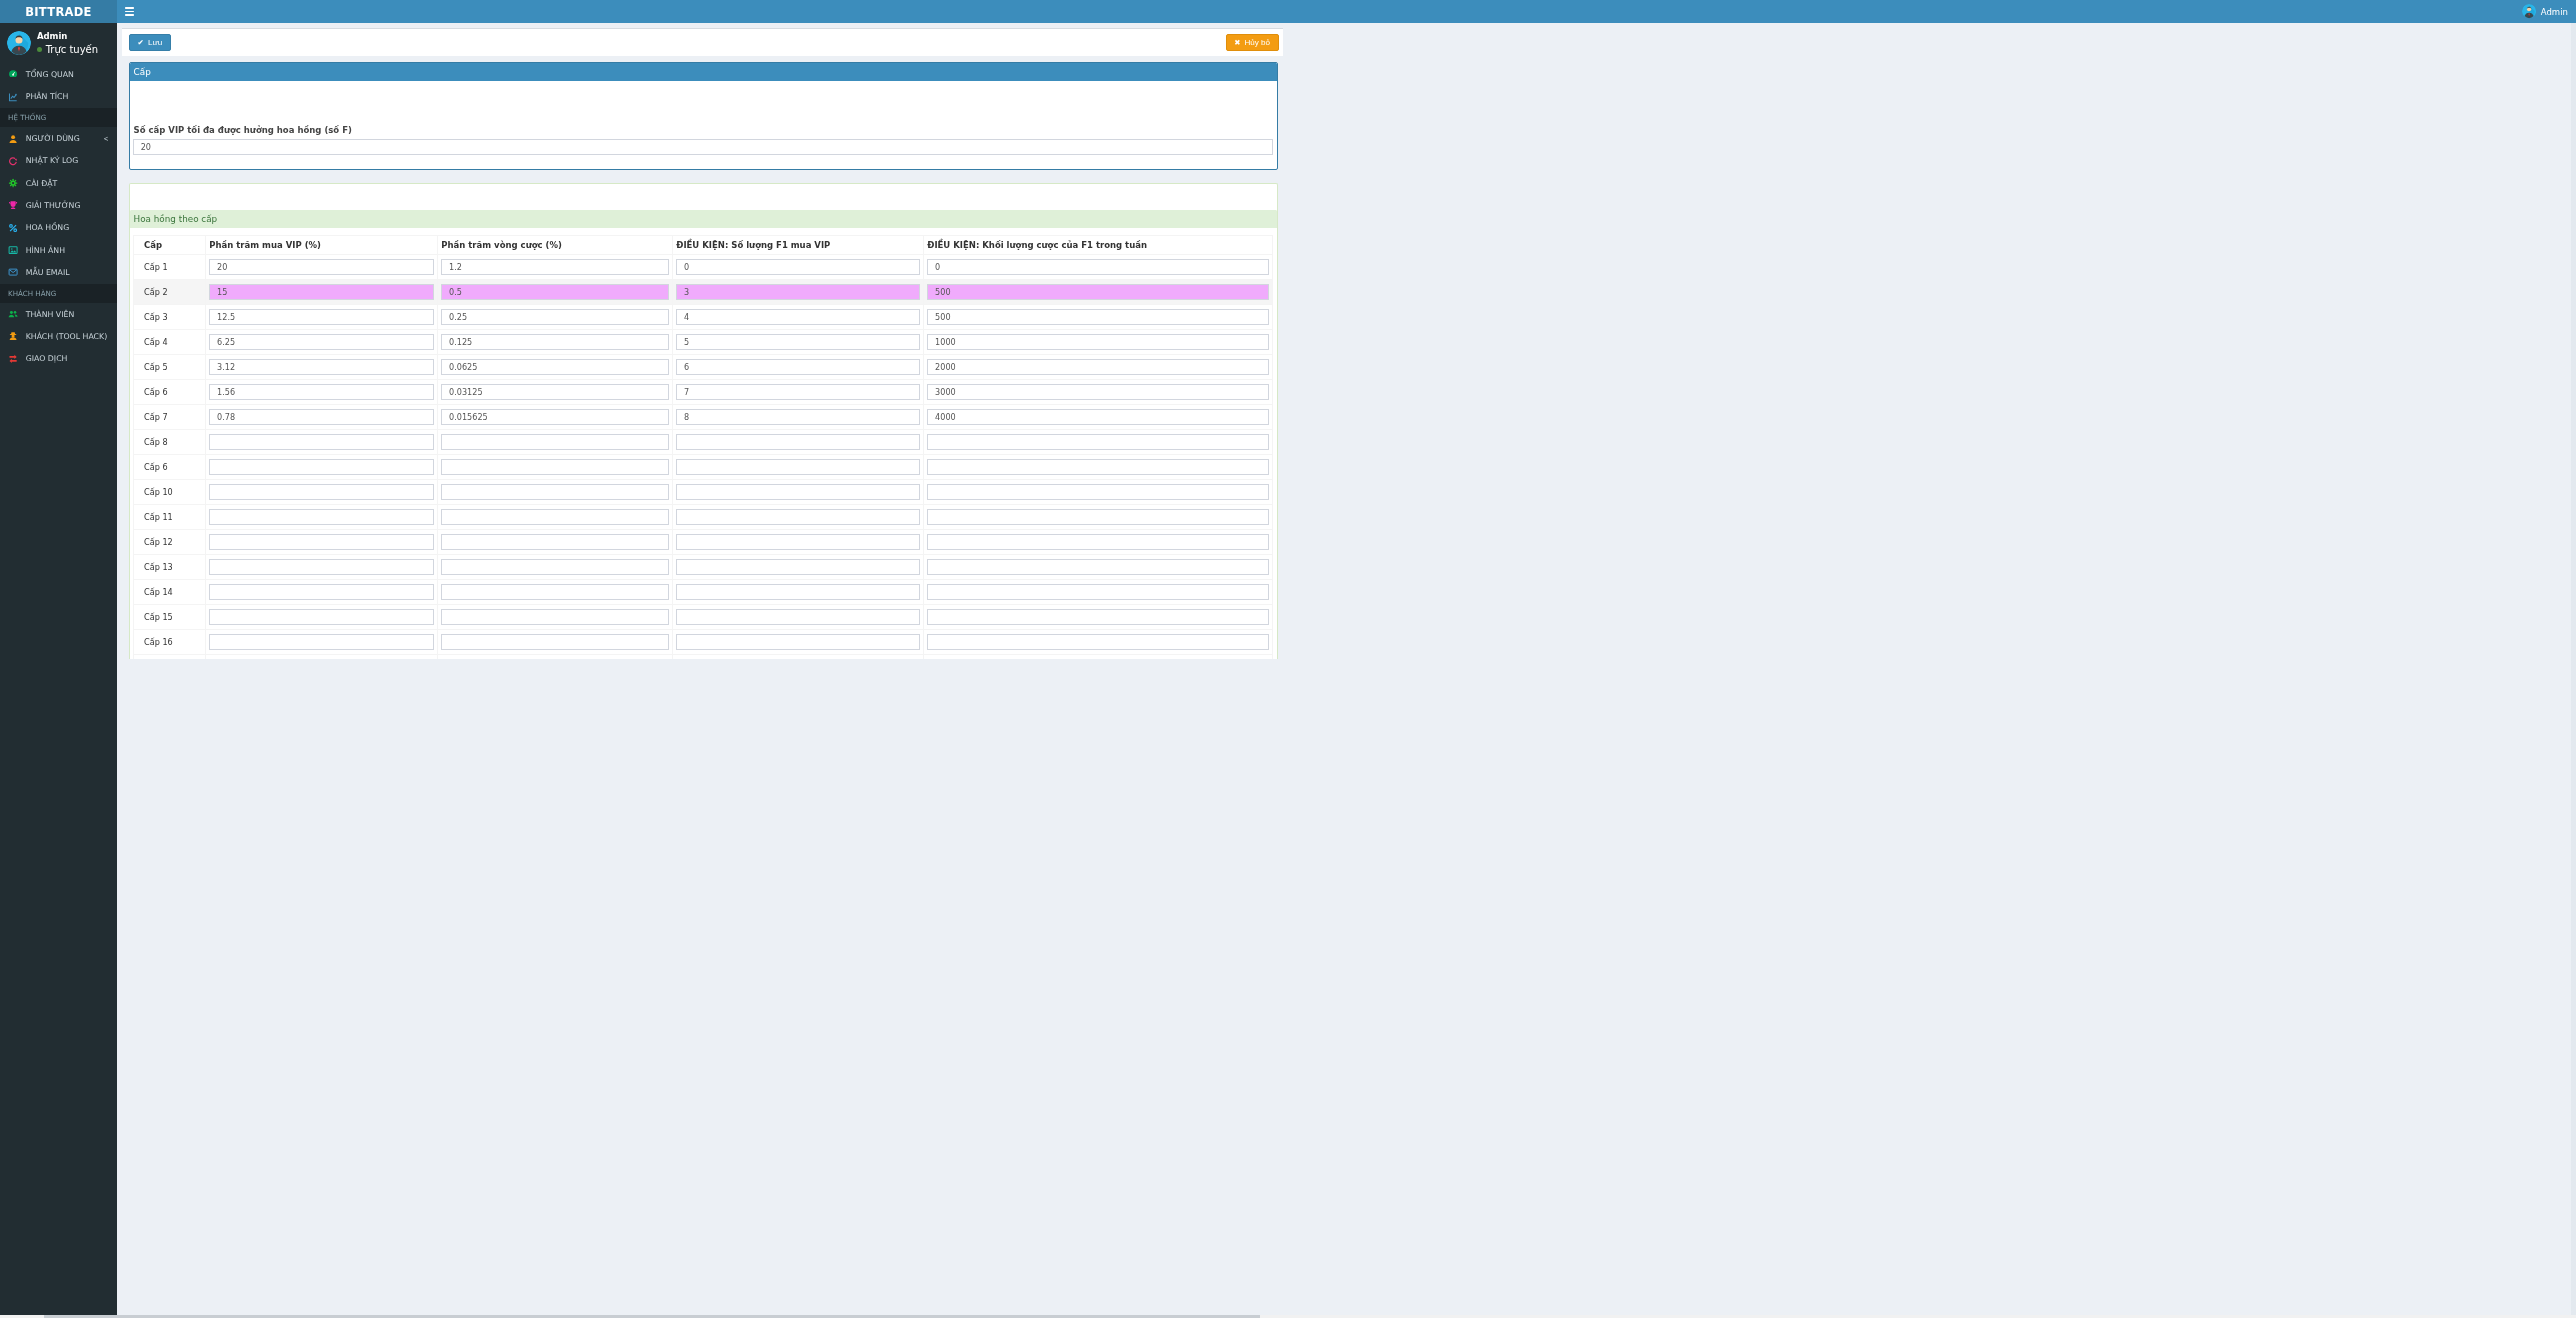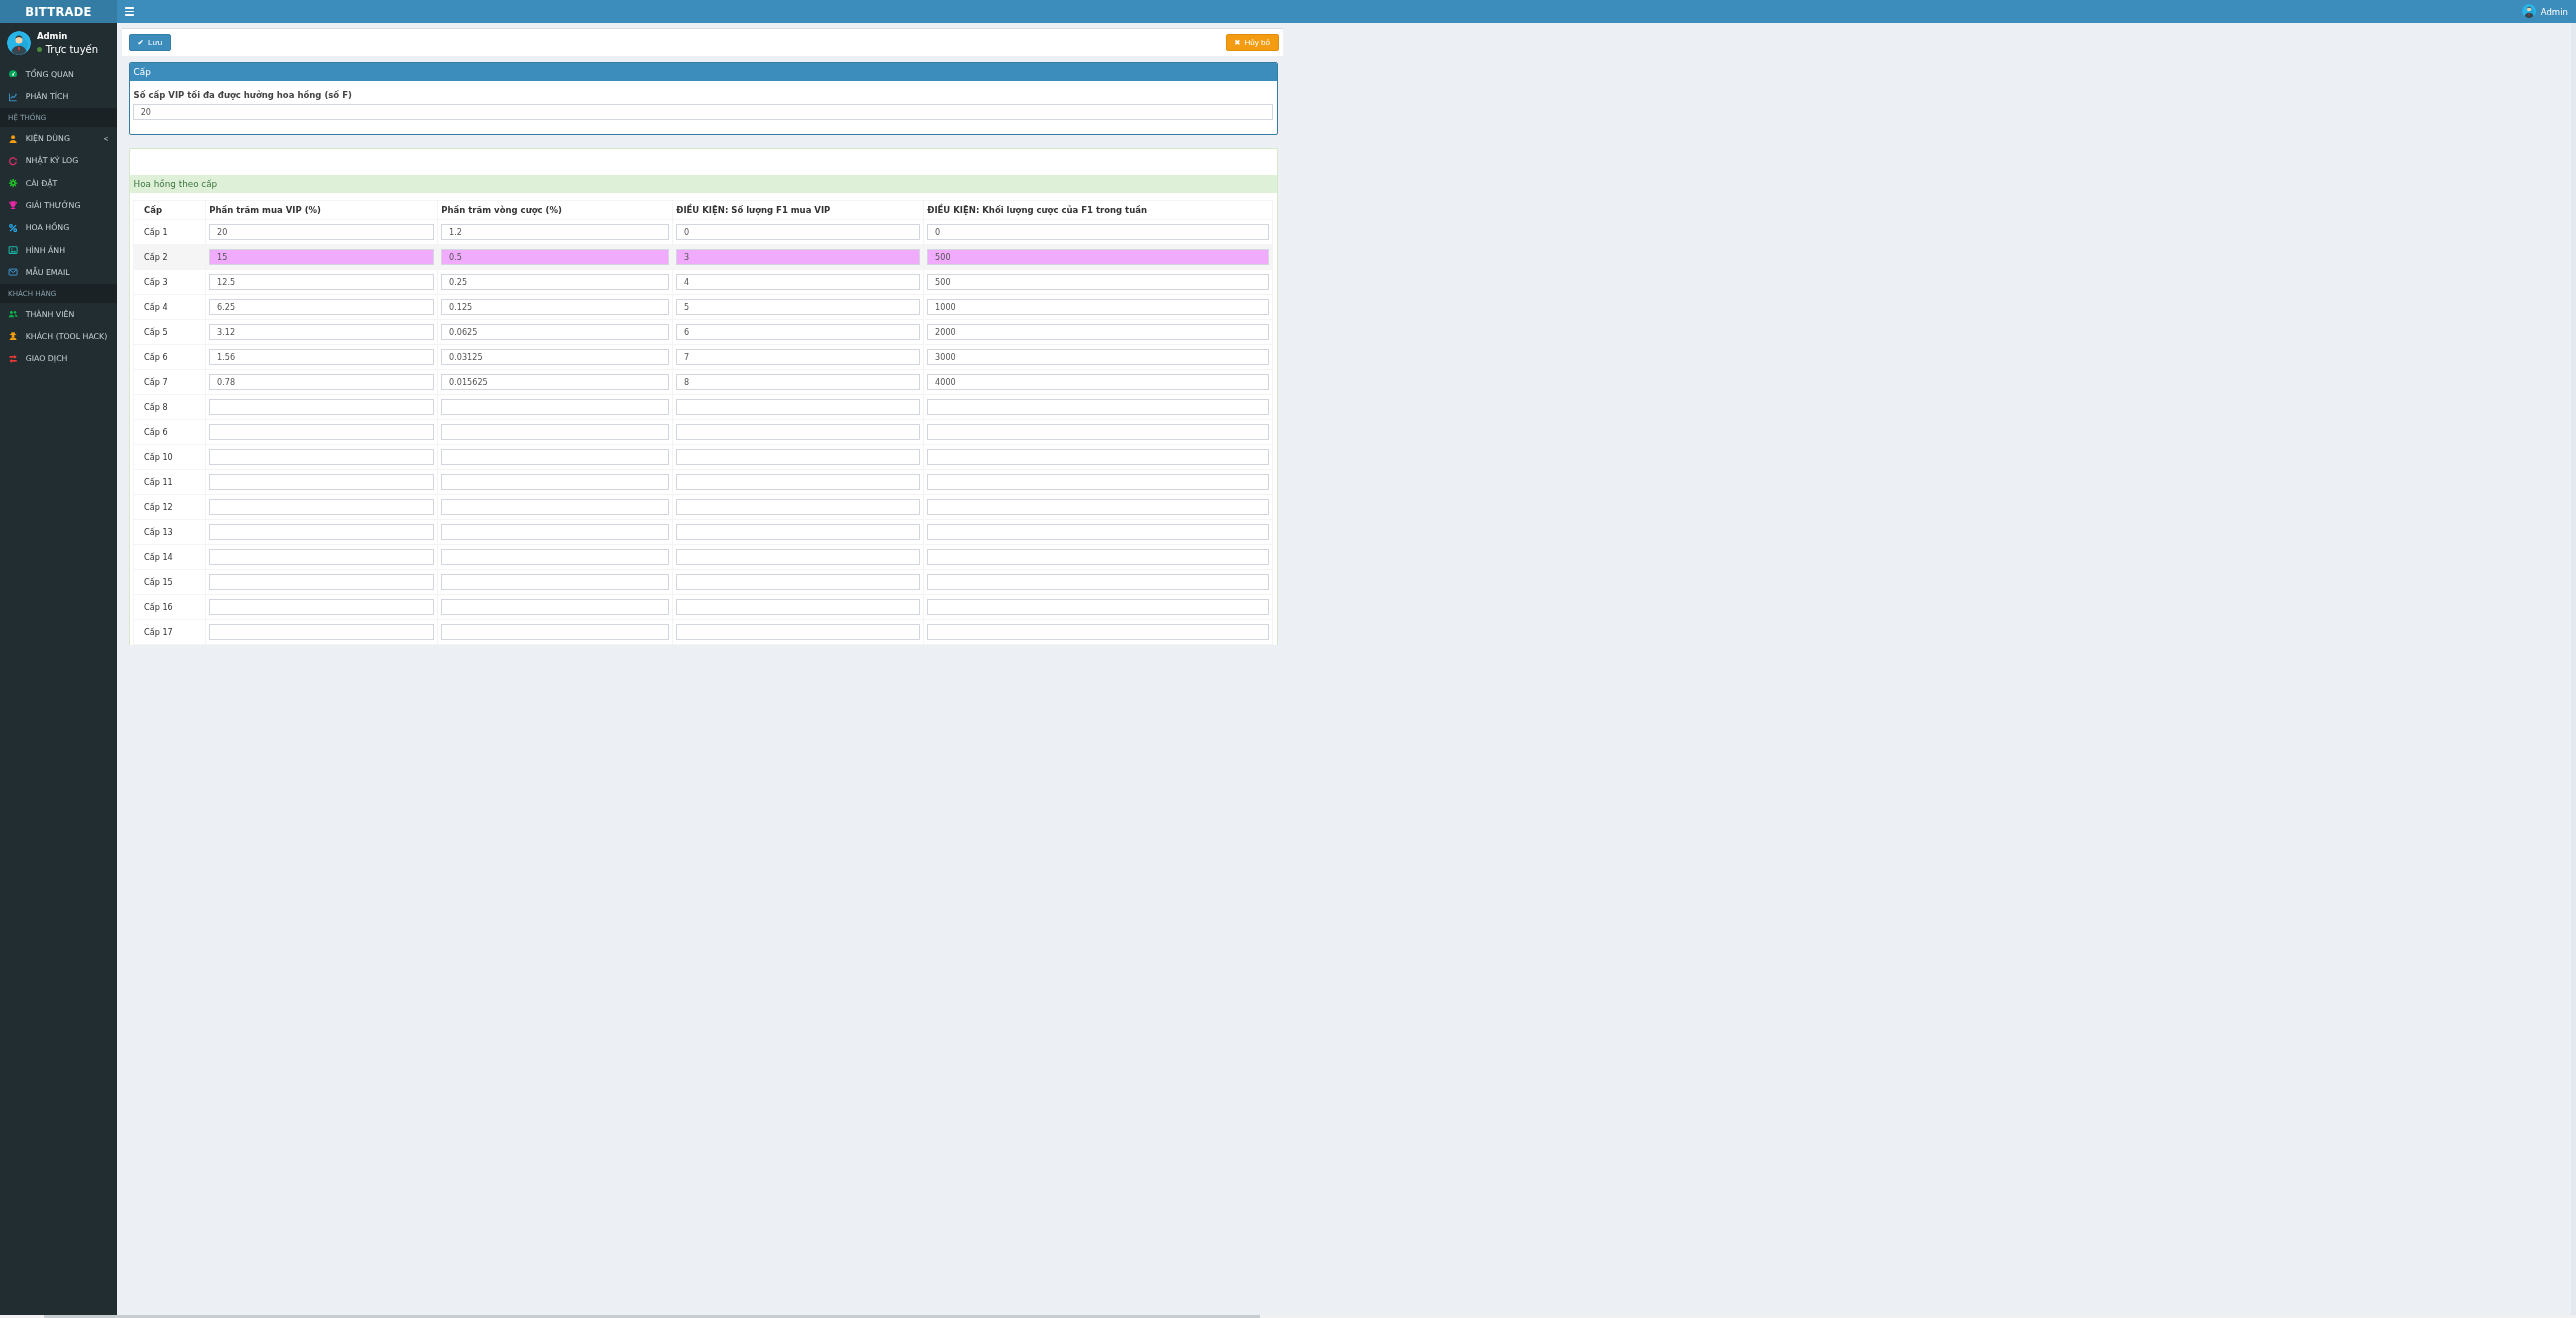--- a/index.html
+++ b/index.html
@@ -35,21 +35,21 @@
     gap:4.1px;padding:0 7.4px;border:0.7px solid transparent;cursor:pointer;line-height:1;}
   .btn .gl{font-size:7.4px;}
   .btn-save{position:absolute;left:6.8px;top:5.4px;background:#3c8dbc;border-color:#367fa9;}
   .btn-cancel{position:absolute;right:4.1px;top:5.4px;background:#f39c12;border-color:#e08e0b;}
   .panel{margin:0 10.2px 0 11.5px;background:#fff;border-radius:2px;}
   .panel-primary{margin-top:6.1px;border:0.7px solid #357ca5;}
   .panel-primary .ph{background:#3c8dbc;color:#fff;}
   .panel-success{margin-top:13px;border:0.7px solid #d6e9c6;border-bottom:none;border-radius:2px 2px 0 0;}
   .panel-success .ph{background:#dff0d8;color:#3c763d;margin-top:26px;}
   .ph{height:18.3px;line-height:18.3px;font-size:8.8px;padding:0 6.8px 0 4.1px;border-radius:1.4px 1.4px 0 0;}
-  .pb1{padding:8.1px 3.4px 14.2px 3.4px;}
+  .pb1{padding:8.1px 3.4px 14.2px 3.4px;margin-top:35px;}
   .pb1 label{display:block;font-size:8.5px;font-weight:bold;color:#444;margin:0 0 4.1px 0.7px;}
   .txt{height:16.2px;border:0.7px solid #d2d6de;width:100%;font-size:8.1px;color:#555;
     padding:0 6.8px;font-family:inherit;background:#fff;display:block;}
   .pb2{padding:6.8px 3.4px 0 3.4px;}
   table.grid{border-collapse:collapse;table-layout:fixed;width:100%;font-size:8.1px;color:#333;}
   .grid th,.grid td{border:0.7px solid #f4f4f4;padding:0 3.4px;vertical-align:middle;}
   .grid th{height:19px;text-align:left;font-weight:bold;font-size:8.5px;}
   .grid td{height:25px;}
   .grid th.c0,.grid td.c0{padding-left:10.2px;}
   .grid tr.hl td{background:#f5f5f5;}
@@ -124,21 +124,21 @@
         <span>PHÂN TÍCH</span>
       </li>
       <li class="hdr">HỆ THỐNG</li>
       <li class="item">
         <span class="icon" style="color: rgb(243, 156, 18);">
           <svg viewBox="0 0 24 24" fill="currentColor">
             <circle cx="12" cy="7.4" r="4.6"></circle>
             <path d="M3.4 21c.8-4.7 4.3-7.1 8.6-7.1s7.8 2.4 8.6 7.1z"></path>
           </svg>
         </span>
-        <span>KIỆN DÙNG</span>
+        <span>NGƯỜI DÙNG</span>
         <span class="chev">&lt;</span>
       </li>
       <li class="item">
         <span class="icon" style="color: rgb(224, 49, 107);">
           <svg viewBox="0 0 24 24" fill="none" stroke="currentColor" stroke-width="2.8">
             <path d="M19.6 13.8A8 8 0 1 1 17 6.2"></path>
             <path d="M15.5 7.6l5.3-.9-.7 5.2z" fill="currentColor" stroke="none"></path>
           </svg>
         </span>
         <span>NHẬT KÝ LOG</span>

